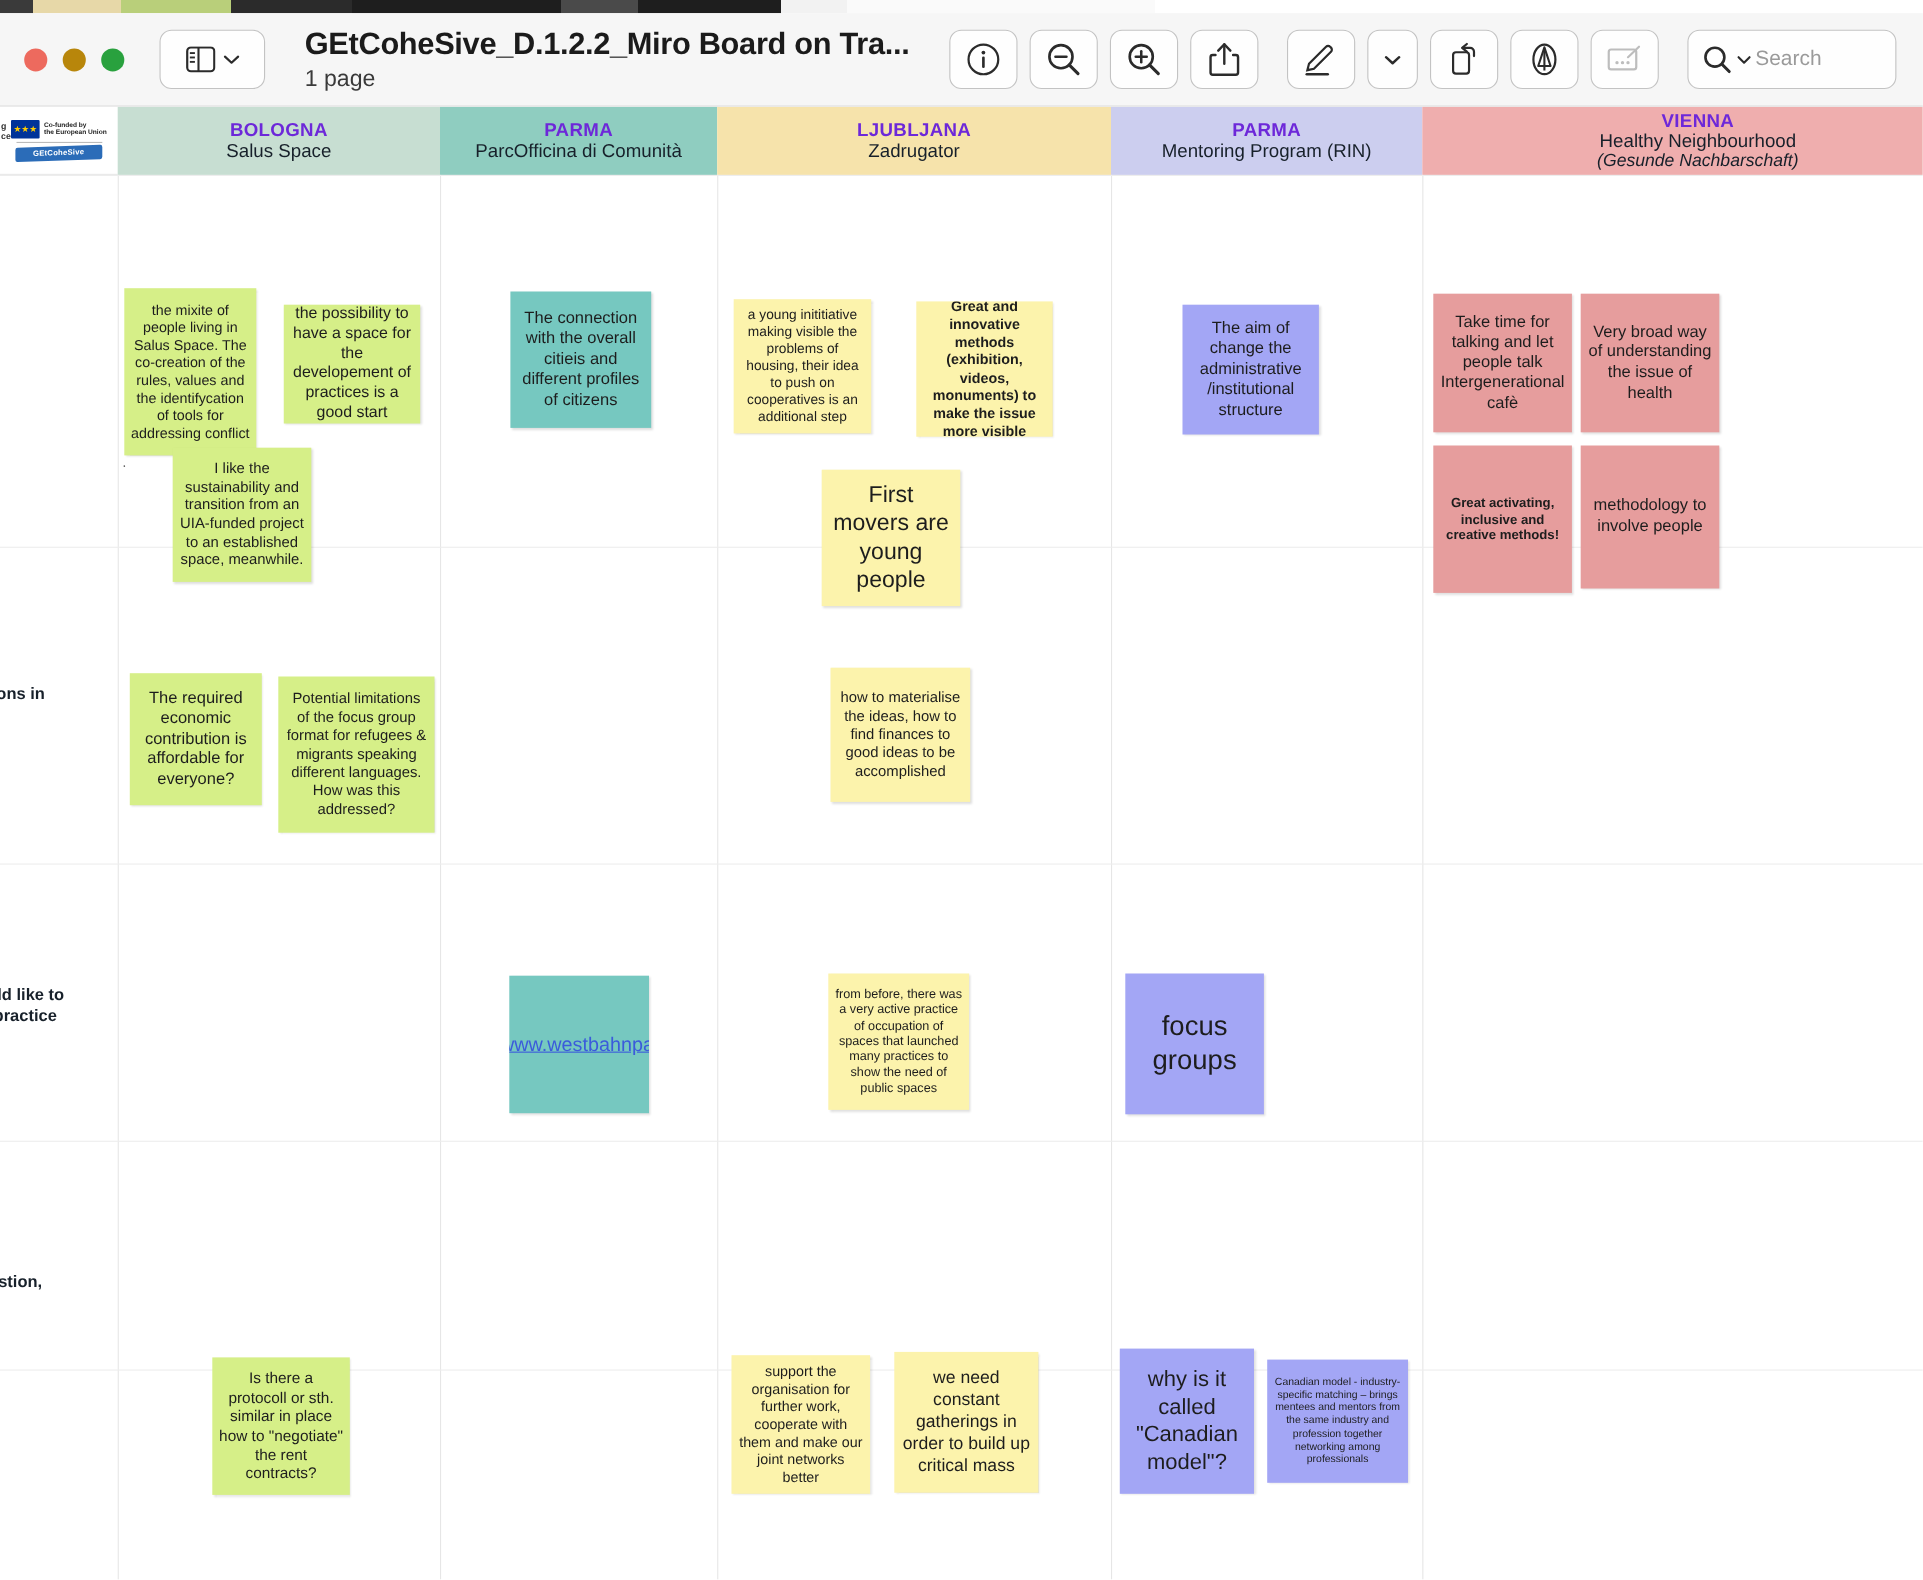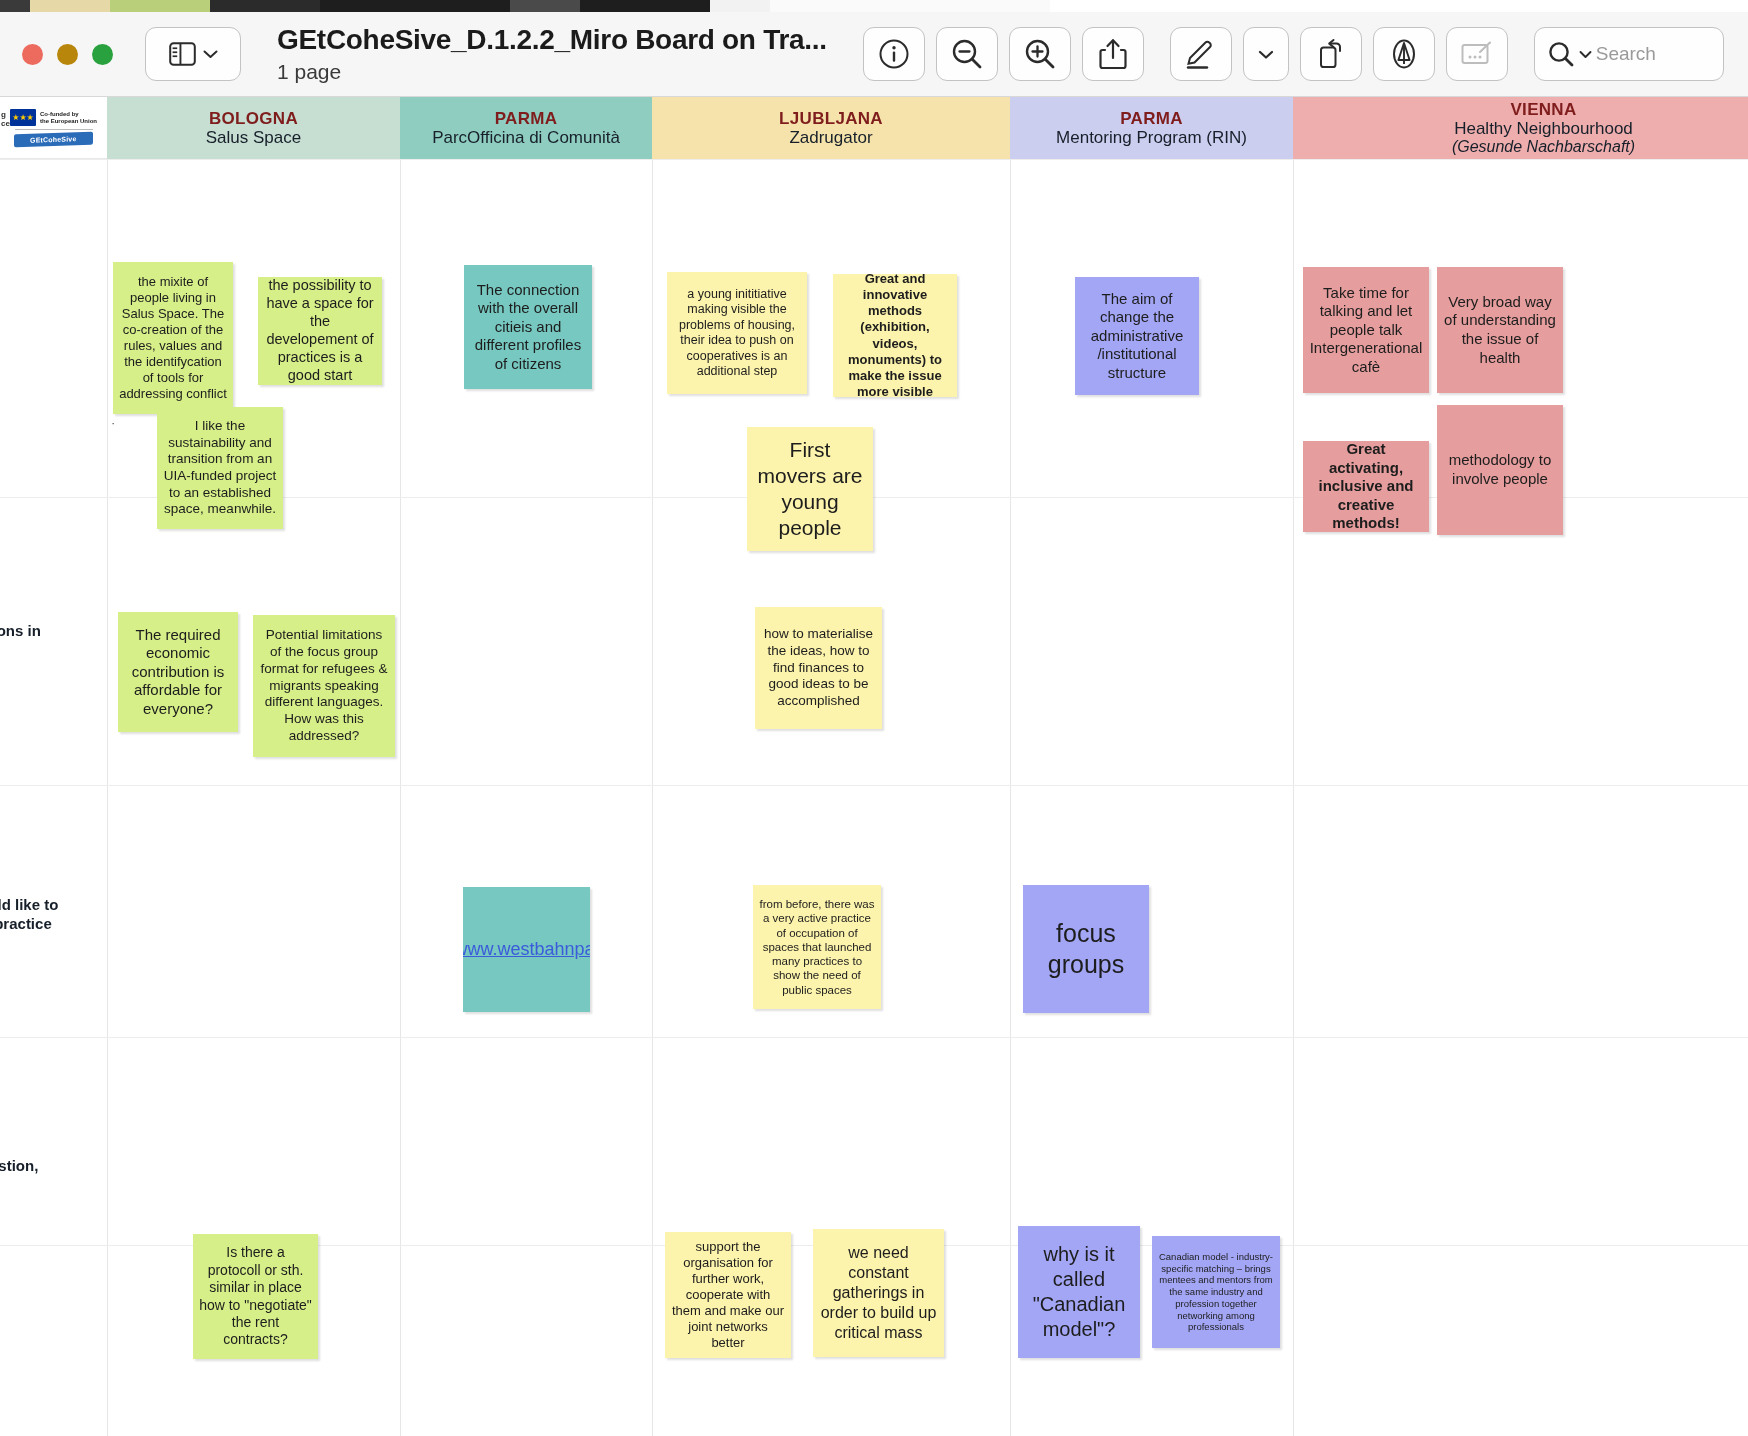--- a/index.html
+++ b/index.html
@@ -67,21 +67,21 @@
   .board {
     position: absolute; top: 85px; left: 0; width: 1748px; height: 1339px;
     background: #ffffff; overflow: hidden;
   }
   .hdr-row { position: absolute; top: 0; left: 0; width: 1748px; height: 62px; }
   .col-hdr {
     position: absolute; top: 0; height: 62px;
     display: flex; flex-direction: column; align-items: center; justify-content: center;
     text-align: center; line-height: 1.12;
   }
-  .col-city { font-size: 17px; font-weight: bold; color: #7f1d1d; letter-spacing: .3px; }
+  .col-city { font-size: 17px; font-weight: bold; color: #6d28d9; letter-spacing: .3px; }
   .col-prac { font-size: 17px; color: #17202a; }
   .col-prac-it { font-size: 16px; color: #17202a; font-style: italic; }
 
   .logo-cell {
     position: absolute; top: 0; left: 0; width: 107px; height: 62px;
     background: #ffffff; display: flex; flex-direction: column;
     align-items: center; justify-content: center; gap: 3px;
     border-bottom: 1px solid #e8e8e8;
   }
   .eu-logo { display: flex; align-items: center; gap: 4px; }
@@ -335,29 +335,29 @@
     <div class="row-label" style="top:1060px;">ment, suggestion,<br>urce</div>
 
     <span class="dot-mark" style="left:111px;top:318px;">·</span>
 
     <div class="note n-green" style="left:113px;top:165px;width:120px;height:152px;font-size:13px;">the mixite of people living in Salus Space. The co-creation of the rules, values and the identifycation of tools for addressing conflict</div>
     <div class="note n-green" style="left:258px;top:180px;width:124px;height:108px;font-size:14.5px;">the possibility to have a space for the developement of practices is a good start</div>
     <div class="note n-green" style="left:157px;top:310px;width:126px;height:122px;font-size:13.5px;">I like the sustainability and transition from an UIA-funded project to an established space, meanwhile.</div>
 
     <div class="note n-teal" style="left:464px;top:168px;width:128px;height:124px;font-size:15px;">The connection with the overall citieis and different profiles of citizens</div>
 
-    <div class="note n-yellow" style="left:667px;top:175px;width:140px;height:122px;font-size:12.5px;">a young inititiative making visible the problems of housing, their idea to push on cooperatives is an additional step</div>
+    <div class="note n-yellow" style="left:667px;top:175px;width:125px;height:122px;font-size:12.5px;">a young inititiative making visible the problems of housing, their idea to push on cooperatives is an additional step</div>
     <div class="note n-yellow bold" style="left:833px;top:177px;width:124px;height:123px;font-size:13px;">Great and innovative methods (exhibition, videos, monuments) to make the issue more visible</div>
     <div class="note n-yellow" style="left:747px;top:330px;width:126px;height:124px;font-size:21px;">First movers are young people</div>
 
     <div class="note n-blue" style="left:1075px;top:180px;width:124px;height:118px;font-size:15px;">The aim of change the administrative /institutional structure</div>
 
     <div class="note n-pink" style="left:1303px;top:170px;width:126px;height:126px;font-size:15px;">Take time for talking and let people talk Intergenerational cafè</div>
     <div class="note n-pink" style="left:1437px;top:170px;width:126px;height:126px;font-size:15px;">Very broad way of understanding the issue of health</div>
-    <div class="note n-pink bold" style="left:1303px;top:308px;width:126px;height:91px;font-size:15px;margin-top:36px;">Great activating, inclusive and creative methods!</div>
+    <div class="note n-pink bold" style="left:1303px;top:308px;width:126px;height:134px;font-size:12px;">Great activating, inclusive and creative methods!</div>
     <div class="note n-pink" style="left:1437px;top:308px;width:126px;height:130px;font-size:15px;">methodology to involve people</div>
 
     <div class="note n-green" style="left:118px;top:515px;width:120px;height:120px;font-size:15px;">The required economic contribution is affordable for everyone?</div>
     <div class="note n-green" style="left:253px;top:518px;width:142px;height:142px;font-size:13.5px;">Potential limitations of the focus group format for refugees &amp; migrants speaking different languages. How was this addressed?</div>
     <div class="note n-yellow" style="left:755px;top:510px;width:127px;height:122px;font-size:13.5px;">how to materialise the ideas, how to find finances to good ideas to be accomplished</div>
 
     <div class="note n-teal link" style="left:463px;top:790px;width:127px;height:125px;font-size:18px;">https://www.westbahnpark.jetzt/</div>
     <div class="note n-yellow" style="left:753px;top:788px;width:128px;height:124px;font-size:11.5px;">from before, there was a very active practice of occupation of spaces that launched many practices to show the need of public spaces</div>
     <div class="note n-blue" style="left:1023px;top:788px;width:126px;height:128px;font-size:25px;">focus groups</div>
 

